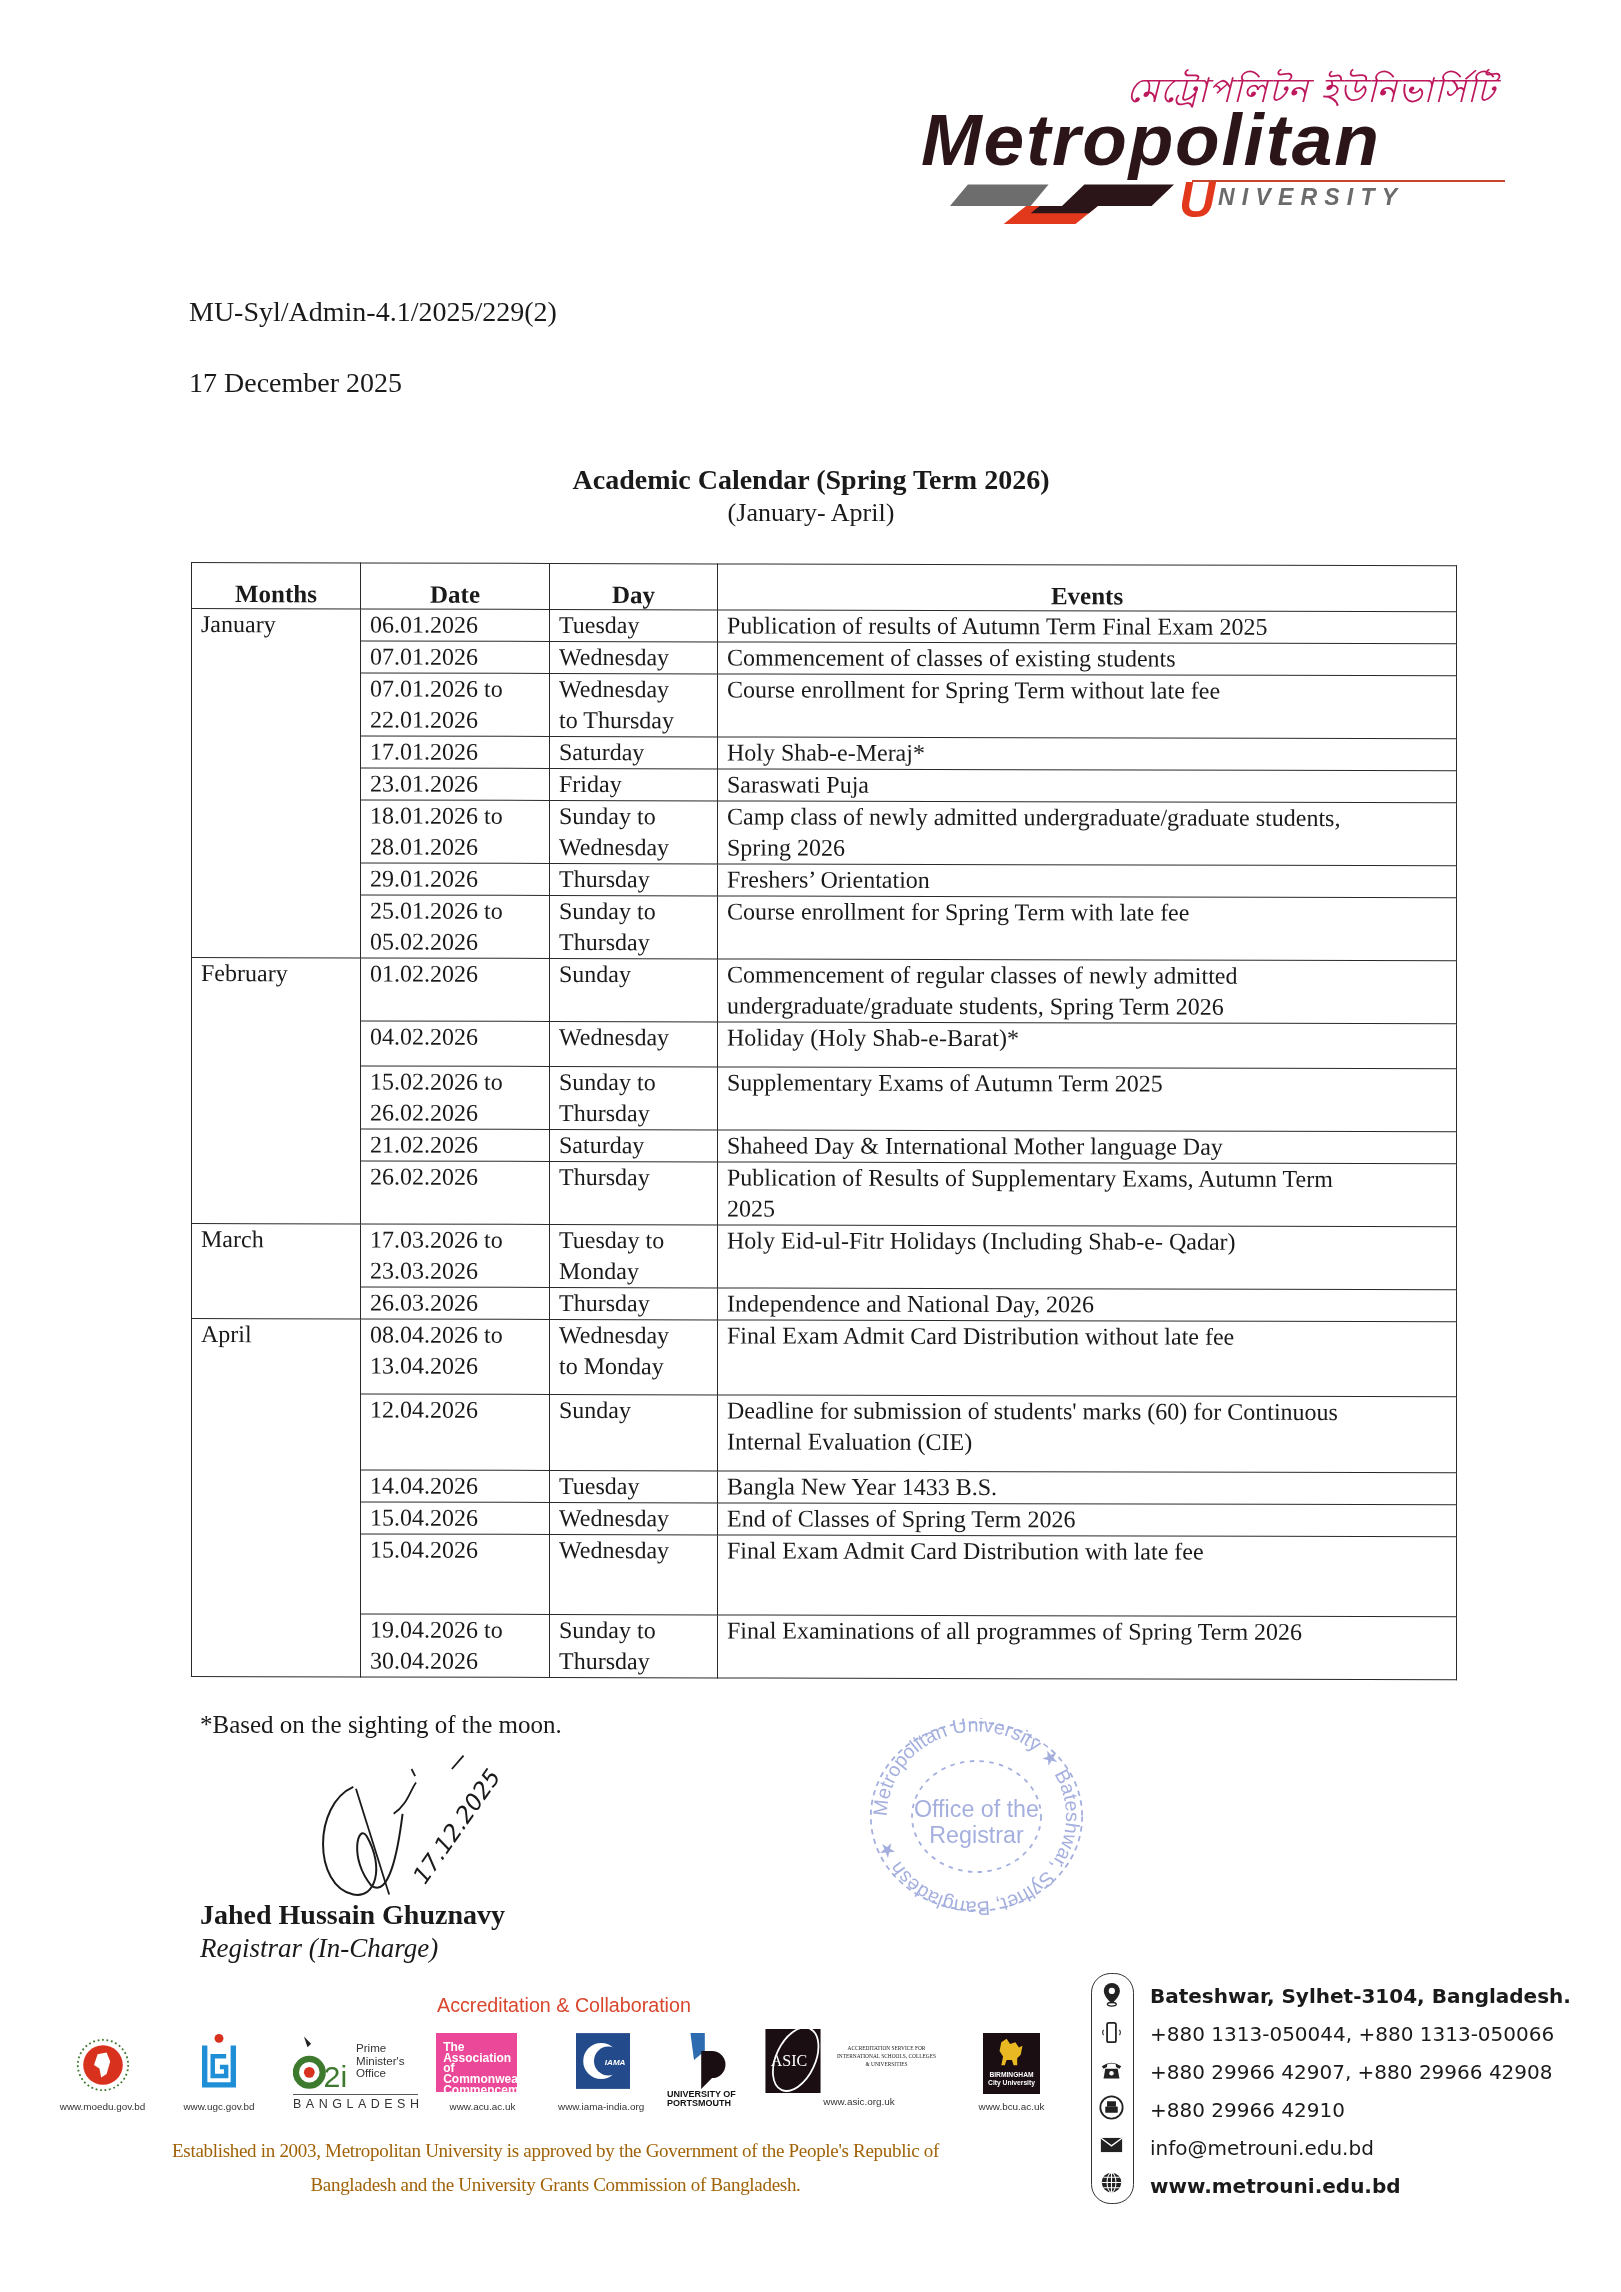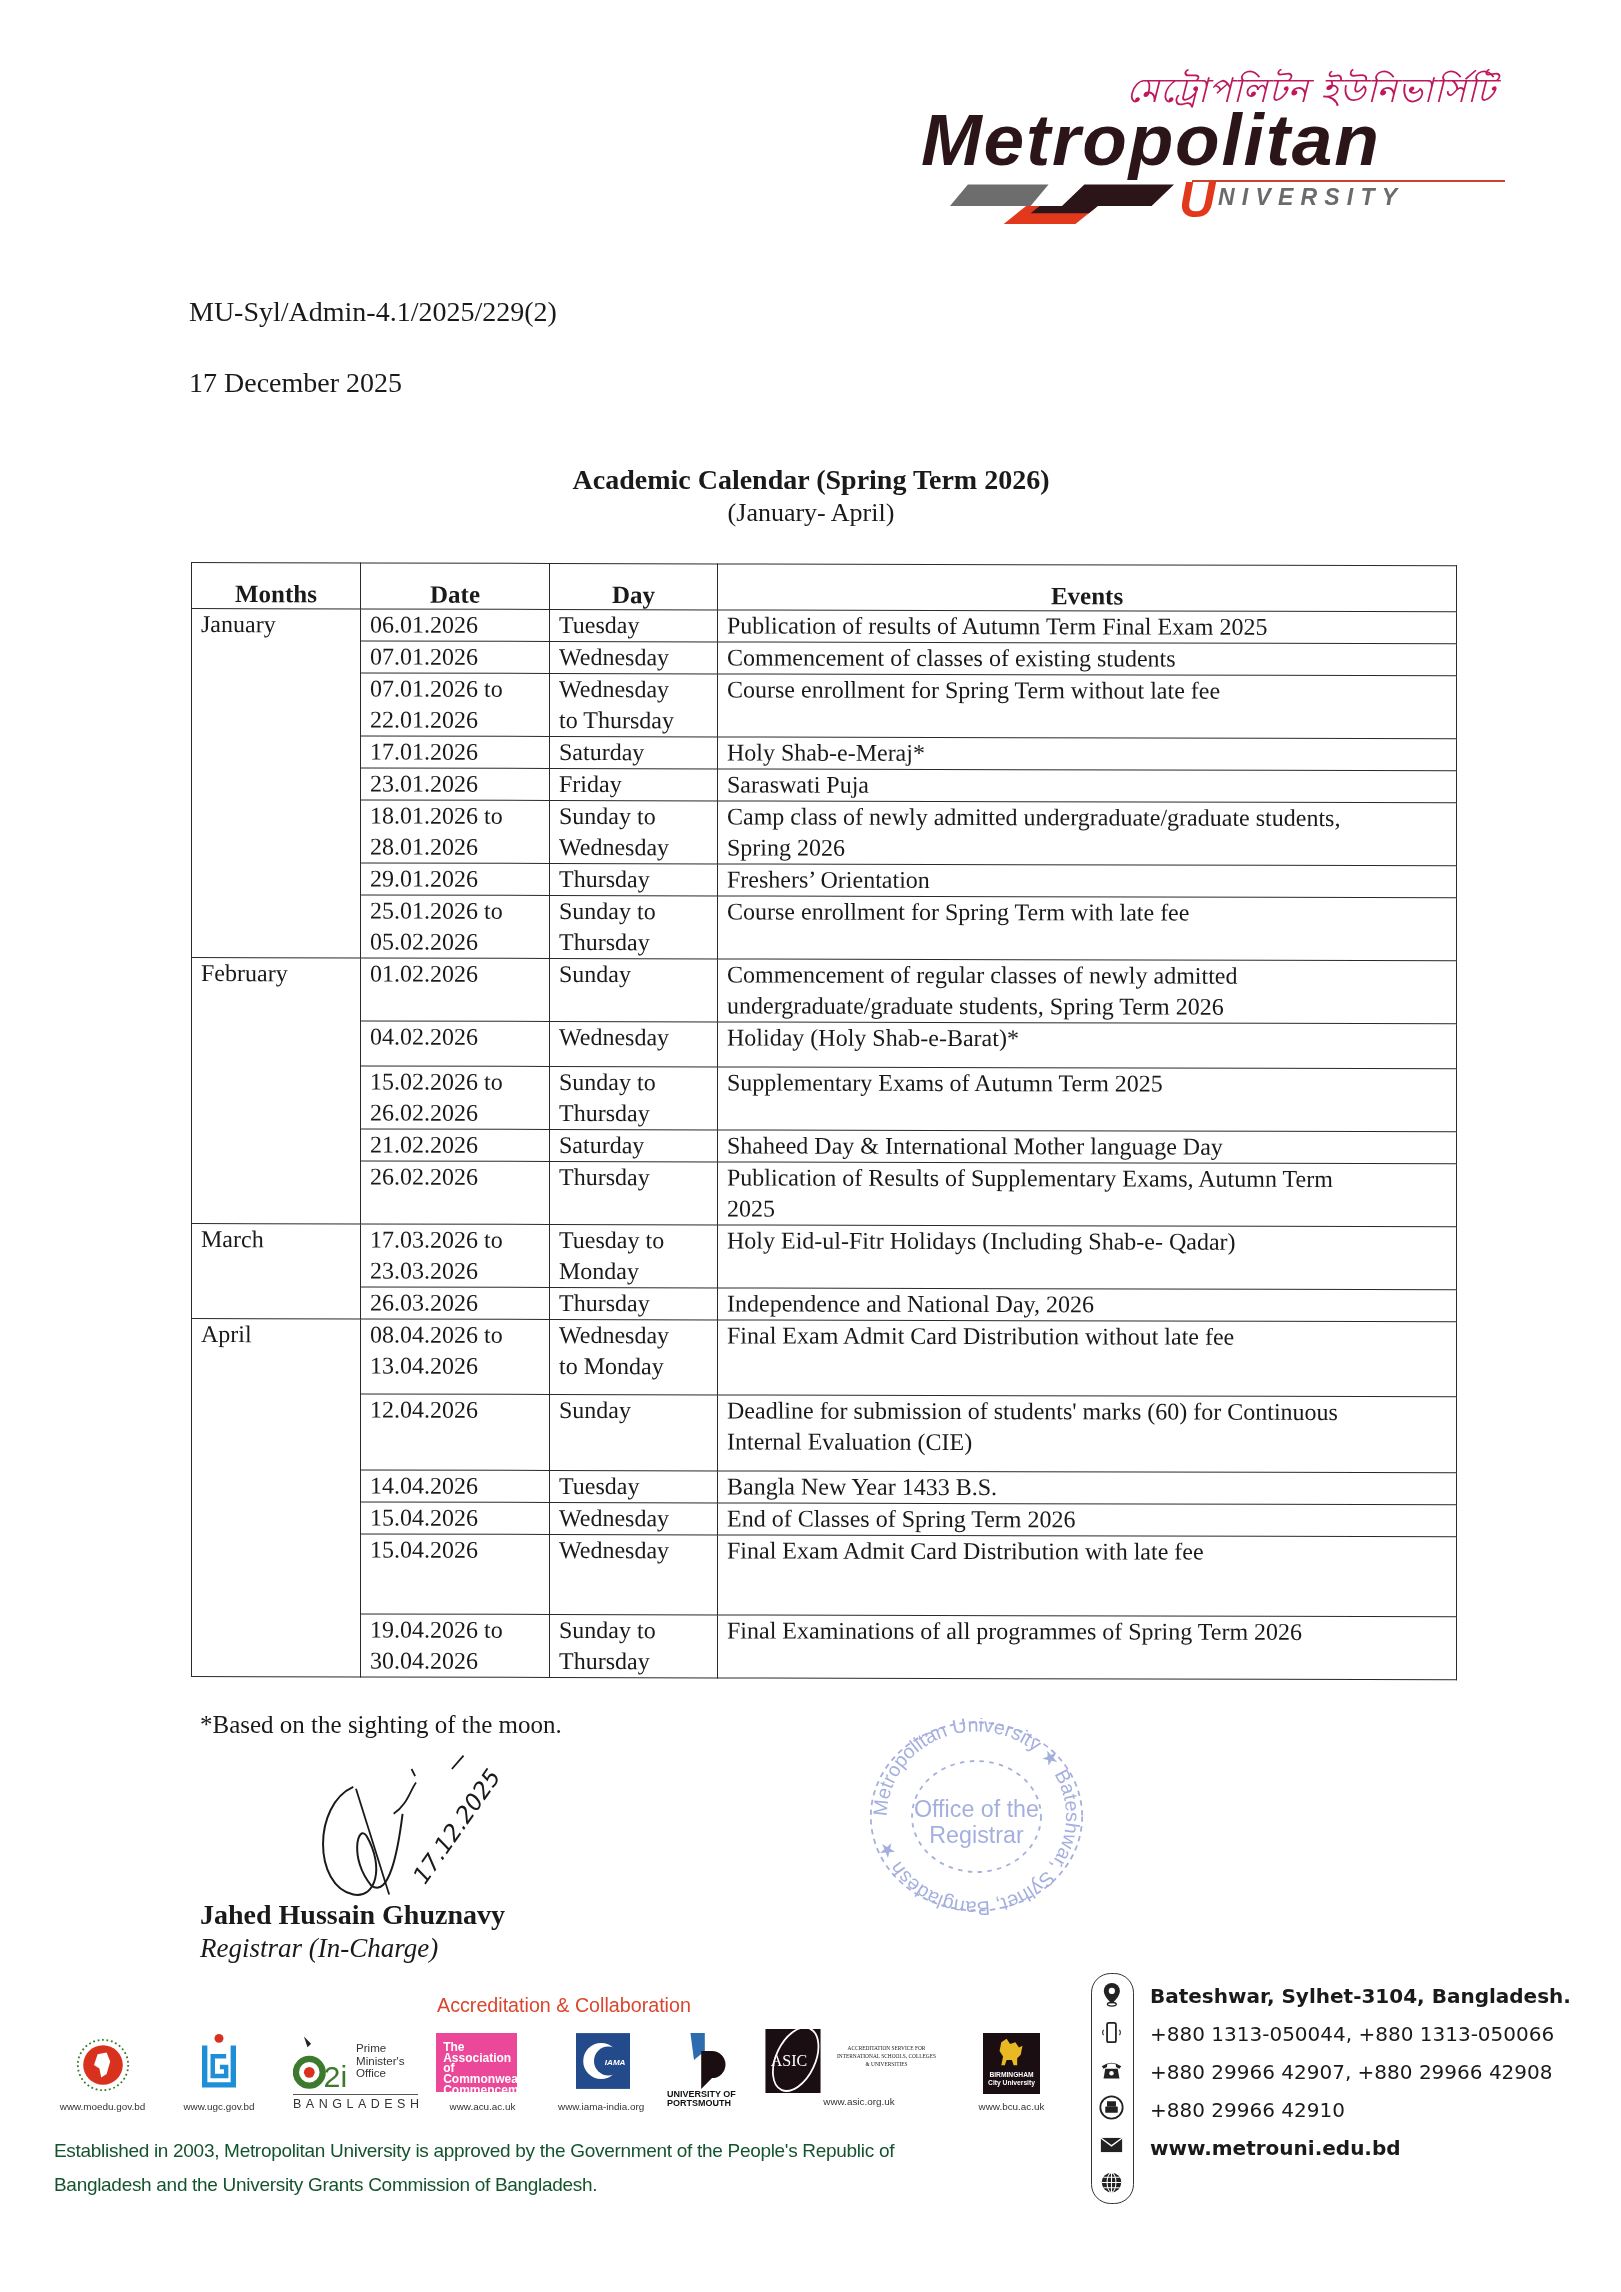--- a/index.html
+++ b/index.html
@@ -30,21 +30,21 @@
   .note{left:200px;top:1711px;font-size:25px;}
   .sig{left:304px;top:1751px;width:233px;height:157px;}
   .signer{left:200px;top:1899px;font-size:28px;font-weight:bold;}
   .role{left:200px;top:1933px;font-size:27px;font-style:italic;}
   .seal{left:860px;top:1718px;width:233px;height:197px;}
   
   .accr{left:437px;top:1994px;font-family:"Liberation Sans","DejaVu Sans",sans-serif;font-size:19.7px;color:#d9462d;}
   .logos{left:49px;top:2033px;width:1016px;height:85px;}
   .lg{position:absolute;top:0;text-align:center;font-family:"Liberation Sans","DejaVu Sans",sans-serif;}
   .lg .cap{position:absolute;left:0;right:0;font-size:9.9px;color:#333;white-space:nowrap;}
-  .established{left:54px;top:2134px;width:1003px;font-family:Liberation Sans, sans-serif;font-size:19px;line-height:34px;color:#14532d;letter-spacing:-0.3px;}
+  .established{left:54px;top:2134px;width:1003px;text-align:center;font-family:Liberation Serif, serif;font-size:19px;line-height:34px;color:#a16207;letter-spacing:-0.3px;}
   .contact-box{left:1091px;top:1973px;width:41px;height:229px;border:1.8px solid #333;border-radius:19.7px;}
   .contact{left:1150px;top:1977px;font-family:"DejaVu Sans",sans-serif;font-size:20px;color:#1a1a1a;}
   .contact .row{height:38px;line-height:38px;white-space:nowrap;}
   .contact .bold{font-weight:bold;}
   .cicon{position:absolute;left:1098px;width:27px;height:27px;display:flex;align-items:center;justify-content:center;}
 </style>
 </head>
 <body>
 
 <div class="abs logo">
@@ -496,15 +496,16 @@
       <path d="M2 13 H24 M13 2 V24 M4 7 H22 M4 19 H22" stroke="#fff" stroke-width="1.2"></path>
       <ellipse cx="13" cy="13" rx="5" ry="11" fill="none" stroke="#fff" stroke-width="1.2"></ellipse>
     </svg>
 </div>
 
 <div class="abs contact">
   <div class="row bold">Bateshwar, Sylhet-3104, Bangladesh.</div>
   <div class="row">+880 1313-050044, +880 1313-050066</div>
   <div class="row">+880 29966 42907, +880 29966 42908</div>
   <div class="row">+880 29966 42910</div>
+  <div class="row">info@metrouni.edu.bd</div>
   <div class="row bold">www.metrouni.edu.bd</div>
 </div>
 
 
 </body></html>

